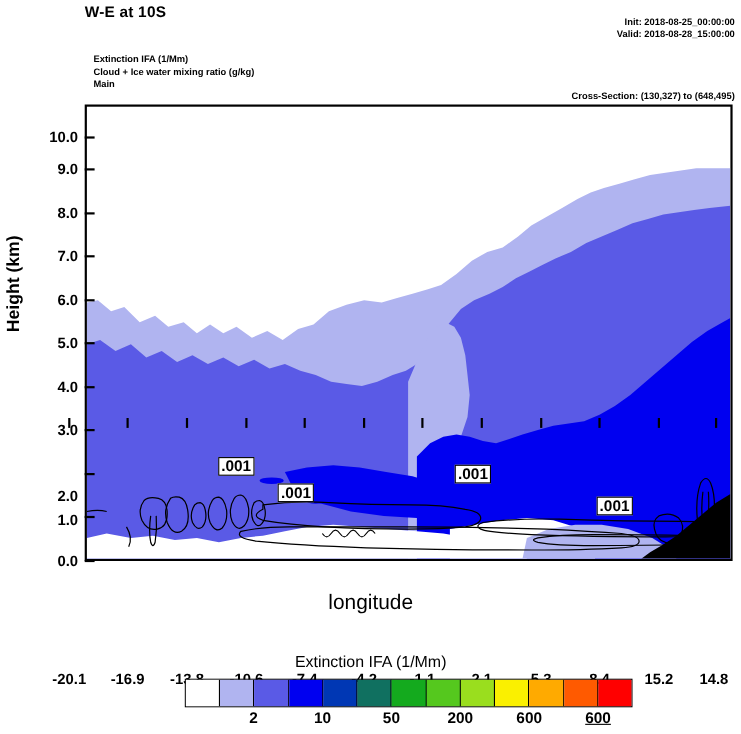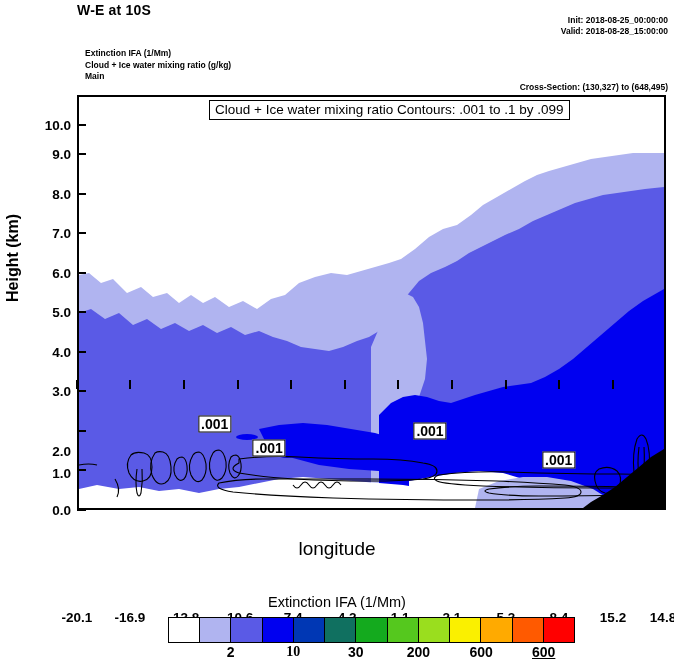--- a/index.html
+++ b/index.html
@@ -135,21 +135,20 @@
       <path d="M410,392 q20,-3 50,-3 q50,0 88,1 q18,1 18,4 q0,3 -18,4 q-40,1 -88,1 q-34,0 -50,-3 q-8,-2 0,-4 Z"></path>
       <path d="M520,372 q-6,4 -4,12 q2,10 10,12 q10,2 14,-6 q4,-10 -2,-16 q-8,-6 -18,-2 Z"></path>
       <path d="M546,396 q-4,4 0,8 q5,4 10,0 q4,-5 0,-9 q-5,-3 -10,1 Z"></path>
       <path d="M558,342 q-5,14 -3,34 q2,20 8,20 q6,0 7,-20 q2,-22 -3,-34 q-4,-8 -9,0 Z"></path>
       <path d="M560,350 q-2,16 0,30 q2,8 4,0 q2,-14 1,-30"></path>
       <path d="M0,368 q10,-2 18,0"></path>
       <path d="M36,382 q6,10 2,18"></path>
     </g>
   </svg>
 
-  <div id="contour-title-box">Cloud + Ice water mixing ratio Contours: .001 to .1 by .099</div>
 <div style="position: absolute; border: 1.2px solid rgb(0, 0, 0); background: rgb(255, 255, 255); font-size: 14px; font-weight: bold; padding: 0px 2px; line-height: 15px; left: 190.125px; top: 350.583px; transform: translate(-50%, -50%);">.001</div>
     <div style="position: absolute; border: 1.2px solid rgb(0, 0, 0); background: rgb(255, 255, 255); font-size: 14px; font-weight: bold; padding: 0px 2px; line-height: 15px; left: 135.72px; top: 326.745px; transform: translate(-50%, -50%);">.001</div>
     <div style="position: absolute; border: 1.2px solid rgb(0, 0, 0); background: rgb(255, 255, 255); font-size: 14px; font-weight: bold; padding: 0px 2px; line-height: 15px; left: 351px; top: 333.732px; transform: translate(-50%, -50%);">.001</div>
     <div style="position: absolute; border: 1.2px solid rgb(0, 0, 0); background: rgb(255, 255, 255); font-size: 14px; font-weight: bold; padding: 0px 2px; line-height: 15px; left: 479.7px; top: 362.502px; transform: translate(-50%, -50%);">.001</div>
   </div>
 
 <div class="abs" style="left:77px;top:95px;width:0;height:415px;">
   <div class="ytickmark" style="top:415px"></div>
     <div class="ytick" style="top:415px">0.0</div>
   <div class="ytickmark" style="top:375px"></div>
@@ -167,21 +166,21 @@
   <div class="ytickmark" style="top:138px"></div>
     <div class="ytick" style="top:138px">7.0</div>
   <div class="ytickmark" style="top:99px"></div> 
     <div class="ytick" style="top:99px">8.0</div>
   <div class="ytickmark" style="top:59px"></div> 
     <div class="ytick" style="top:59px">9.0</div>
   <div class="ytickmark" style="top:30px"></div> 
     <div class="ytick" style="top:30px">10.0</div>
 </div>
 
-<div class="abs" style="left:77px;top:95px;width:589px;height:294px;">
+<div class="abs" style="left:63px;top:95px;width:589px;height:294px;">
   <div class="xtickmark" style="left:0px"></div>  
     <div class="xtick" style="left:0px">-20.1</div>
   <div class="xtickmark" style="left:53px"></div> 
     <div class="xtick" style="left:53px">-16.9</div>
   <div class="xtickmark" style="left:107px"></div>
     <div class="xtick" style="left:107px">-13.8</div>
   <div class="xtickmark" style="left:161px"></div>
     <div class="xtick" style="left:161px">-10.6</div>
   <div class="xtickmark" style="left:214px"></div>
     <div class="xtick" style="left:214px">-7.4</div>
@@ -215,18 +214,18 @@
     <div style="background: rgb(20, 170, 30);"></div>
     <div style="background: rgb(85, 200, 30);"></div>
     <div style="background: rgb(154, 222, 30);"></div>
     <div style="background: rgb(250, 240, 0);"></div>
     <div style="background: rgb(255, 170, 0);"></div>
     <div style="background: rgb(255, 90, 0);"></div>
     <div style="background: rgb(255, 0, 0);"></div>
   </div>
 <div class="abs" style="left:168px;top:0;width:407px;height:0;">
     <div class="cbtick" style="left: 62.5966px;">2</div>
-    <div class="cbtick" style="left: 125.234px; font-family: Liberation Serif, serif;">10</div>
-    <div class="cbtick" style="left: 187.831px;">30</div>
+    <div class="cbtick" style="left: 125.234px;">10</div>
+    <div class="cbtick" style="left: 187.831px;">50</div>
     <div class="cbtick" style="left: 250.468px;">200</div>
     <div class="cbtick" style="left: 313.064px;">600</div>
     <div class="cbtick" style="left: 375.702px; text-decoration: underline;">600</div>
   </div>
 
 </body></html>

